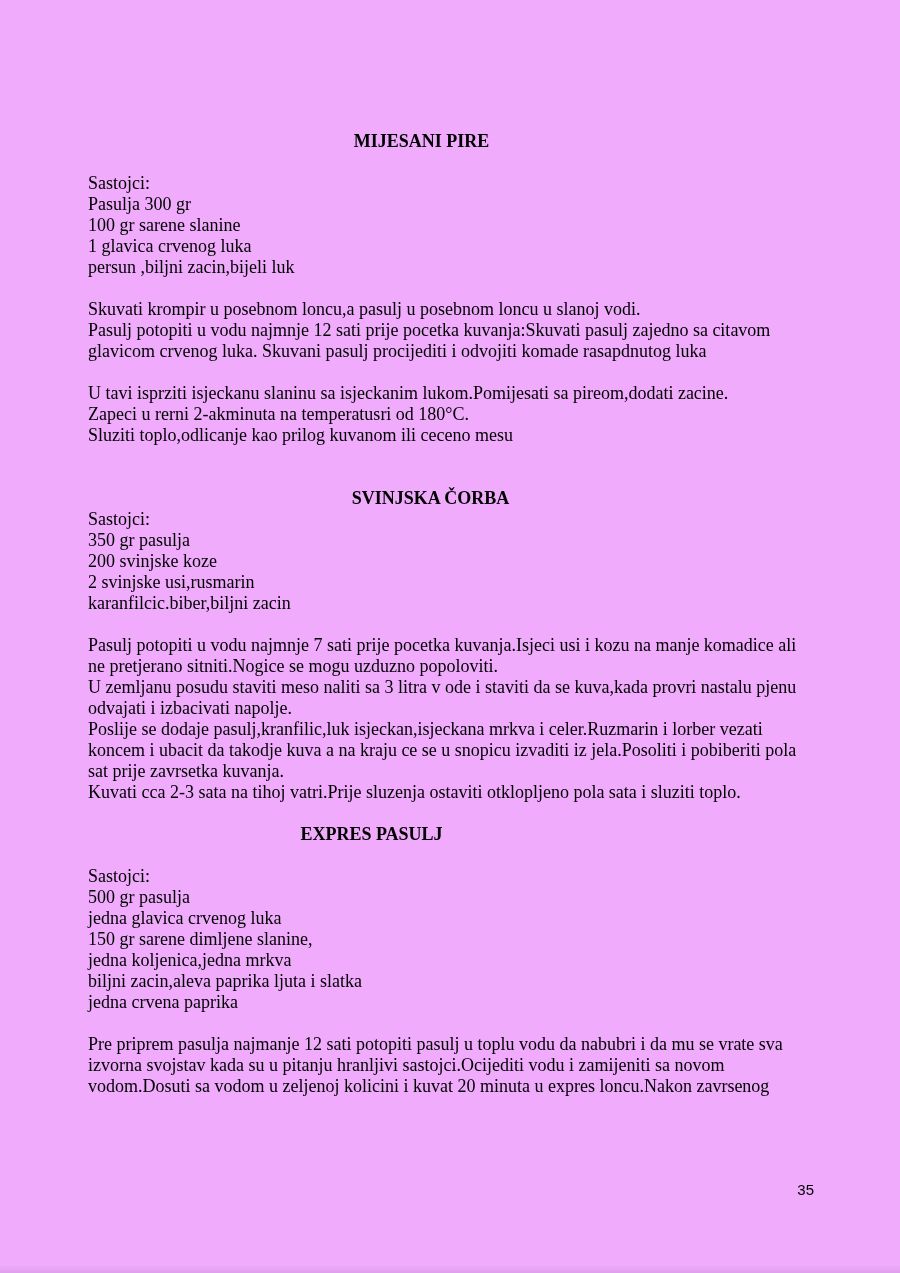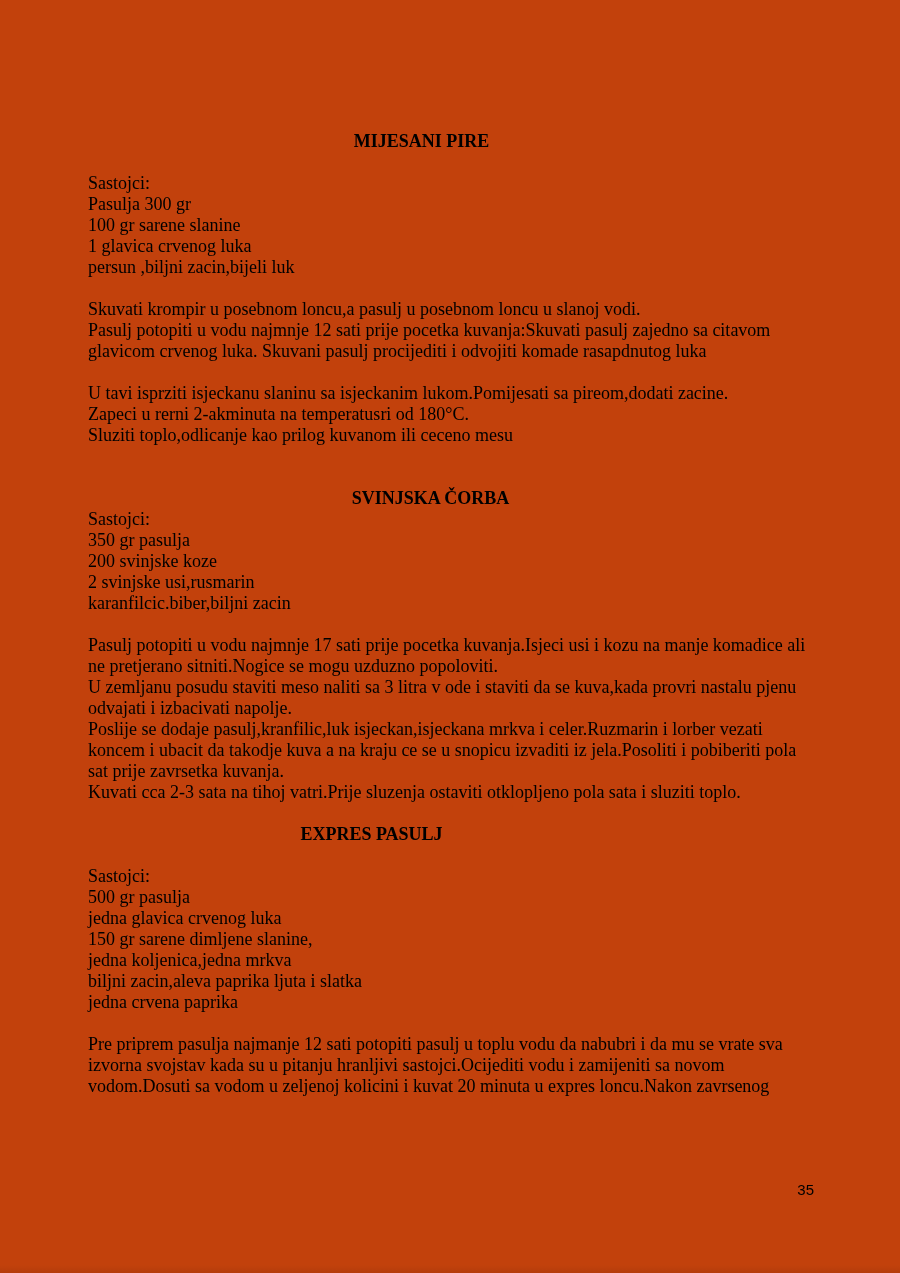--- a/index.html
+++ b/index.html
@@ -4,21 +4,21 @@
 <style>
   html, body {
     margin: 0;
     padding: 0;
     background: #ffffff;
   }
   .page {
     position: relative;
     width: 900px;
     height: 1273px;
-    background: #c2410c;
+    background: #f0abfc;
     overflow: hidden;
     font-family: "Liberation Serif", "DejaVu Serif", serif;
     font-size: 18px;
     line-height: 21px;
     color: #000000;
   }
   .content {
     position: absolute;
     left: 88px;
     top: 131px;
@@ -89,21 +89,21 @@
 
     <section>
       <h2 class="recipe-title shift-b">SVINJSKA ČORBA</h2>
       <div class="line">Sastojci:</div>
       <div class="line">350 gr pasulja</div>
       <div class="line">200 svinjske koze</div>
       <div class="line">2 svinjske usi,rusmarin</div>
       <div class="line">karanfilcic.biber,biljni zacin</div>
       <div class="blank"></div>
       <div class="para">
-        <div class="pline">Pasulj potopiti u vodu najmnje 17 sati prije pocetka kuvanja.Isjeci usi i kozu na manje komadice ali ne pretjerano sitniti.Nogice se mogu uzduzno popoloviti.</div>
+        <div class="pline">Pasulj potopiti u vodu najmnje 7 sati prije pocetka kuvanja.Isjeci usi i kozu na manje komadice ali ne pretjerano sitniti.Nogice se mogu uzduzno popoloviti.</div>
         <div class="pline">U zemljanu posudu staviti meso naliti sa 3 litra v ode i staviti da se kuva,kada provri nastalu pjenu odvajati i izbacivati napolje.</div>
         <div class="pline">Poslije se dodaje pasulj,kranfilic,luk isjeckan,isjeckana mrkva i celer.Ruzmarin i lorber vezati koncem i ubacit da takodje kuva a na kraju ce se u snopicu izvaditi iz jela.Posoliti i pobiberiti pola sat prije zavrsetka kuvanja.</div>
         <div class="pline">Kuvati cca 2-3 sata na tihoj vatri.Prije sluzenja ostaviti otklopljeno pola sata i sluziti toplo.</div>
       </div>
     </section>
 
     <div class="blank"></div>
 
     <section>
       <h2 class="recipe-title shift-c">EXPRES PASULJ</h2>

